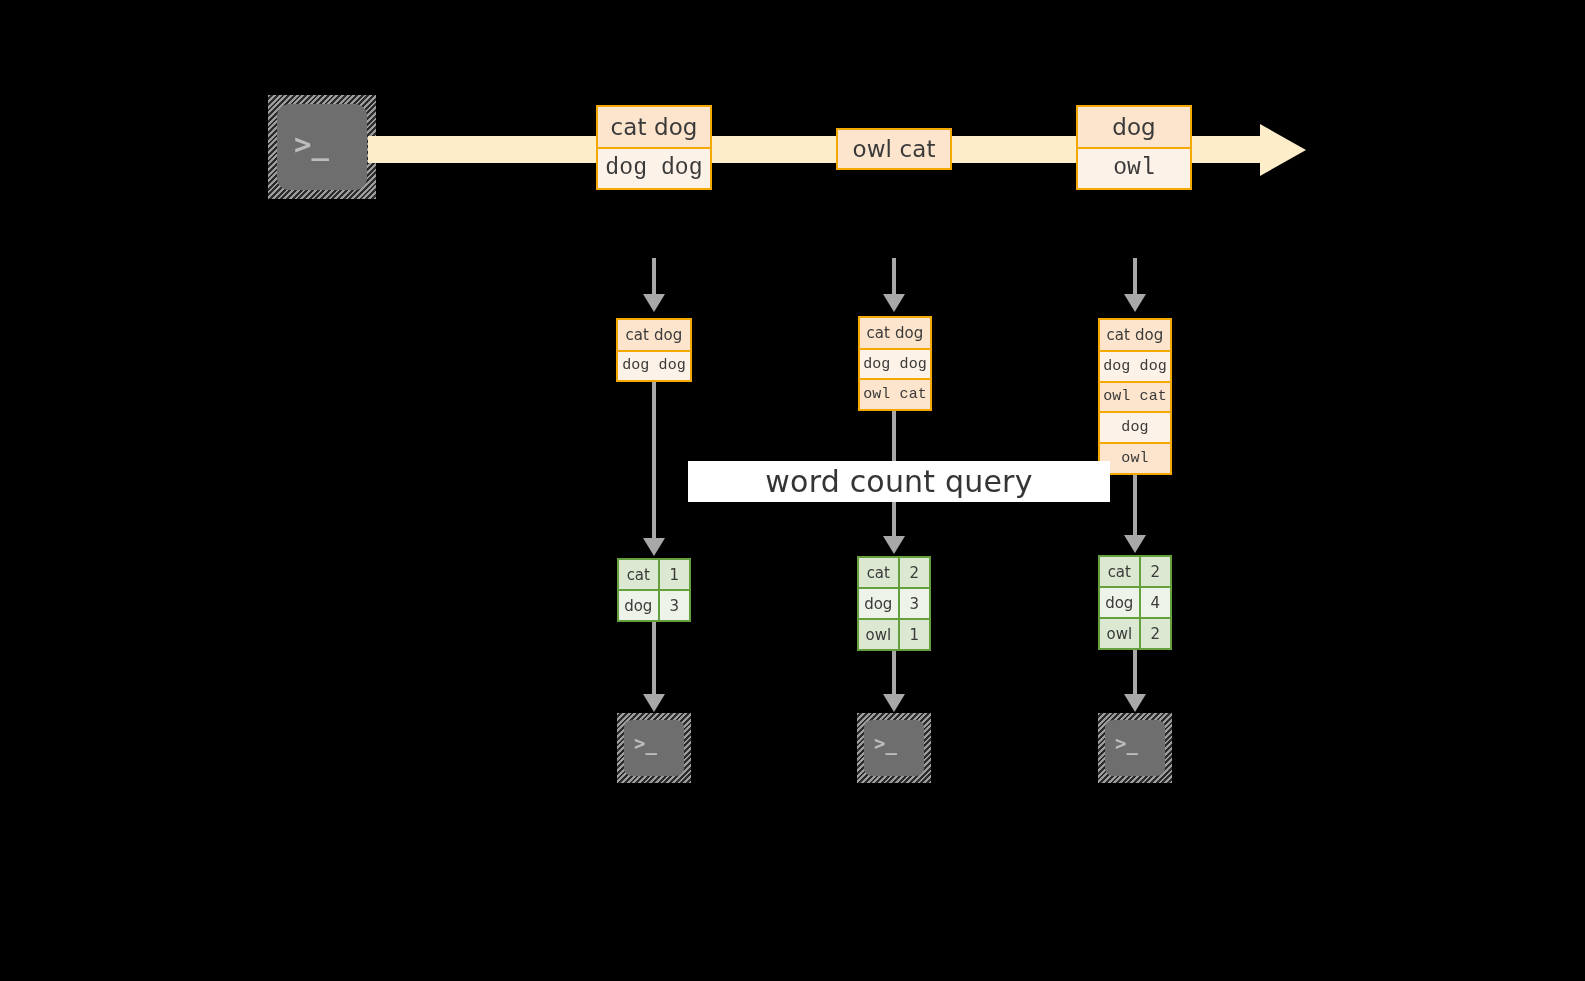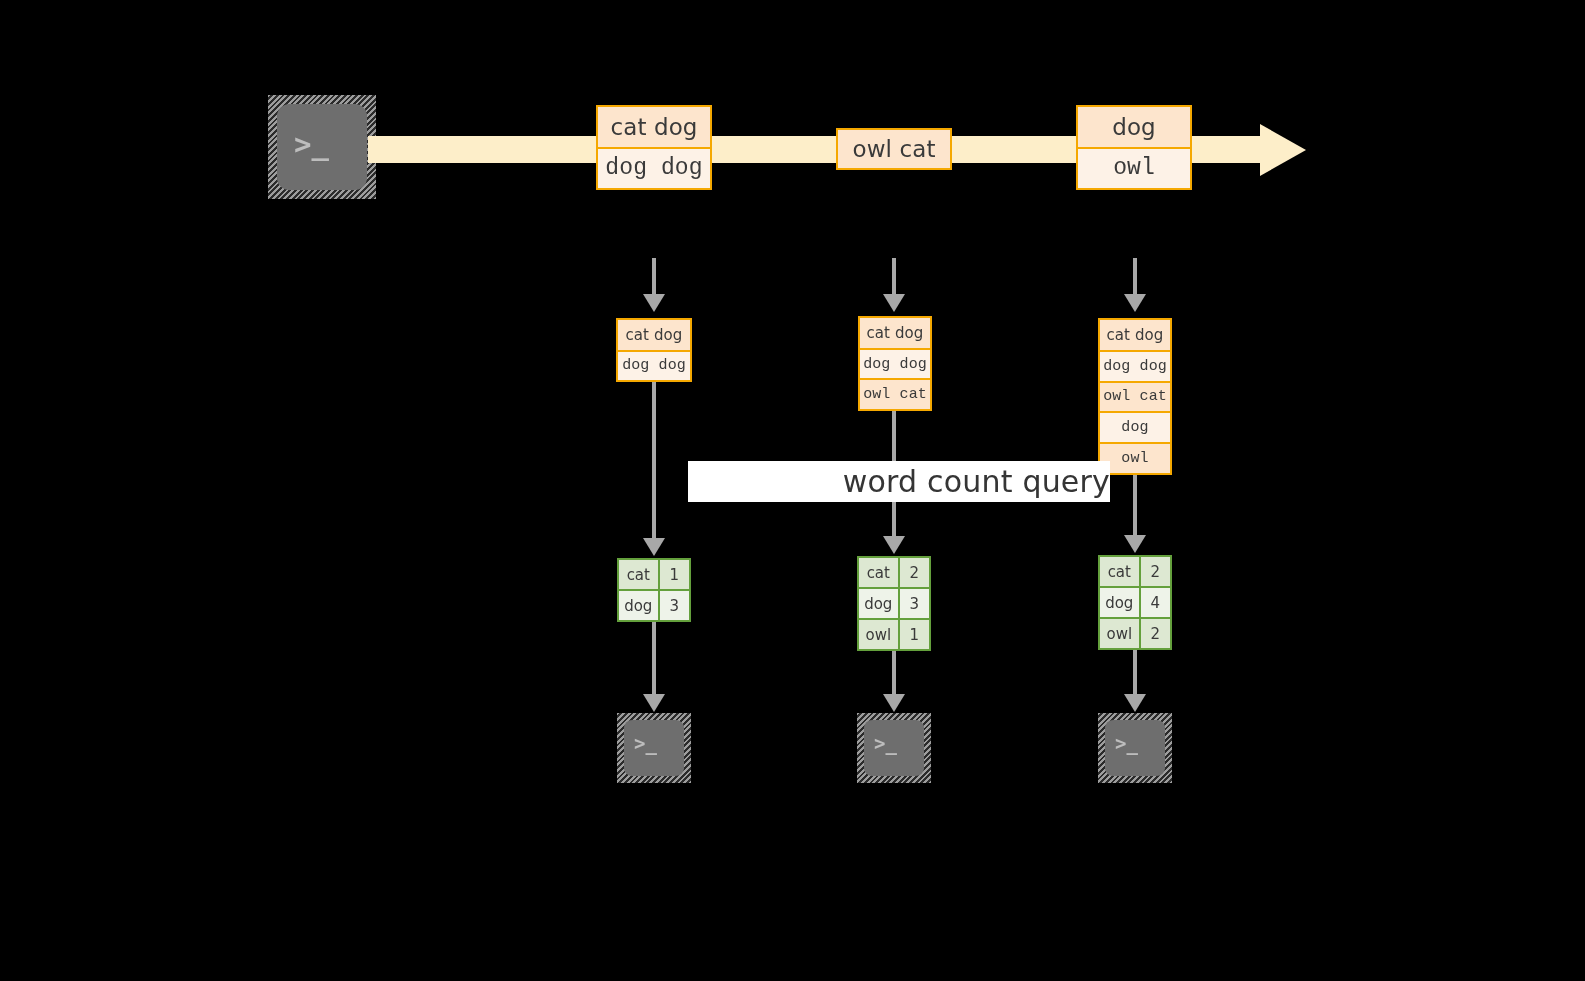--- a/index.html
+++ b/index.html
@@ -130,21 +130,21 @@
     border-right: 11px solid transparent;
     border-top: 18px solid #a8a8a8;
   }
 
   
   .query-band {
     position: absolute;
     background: #ffffff;
     display: flex;
     align-items: center;
-    justify-content: flex-end;
+    justify-content: center;
   }
   .query-band span {
     font-size: 30px;
     color: #353535;
     white-space: nowrap;
     letter-spacing: 0.2px;
   }
 </style>
 </head>
 <body>

